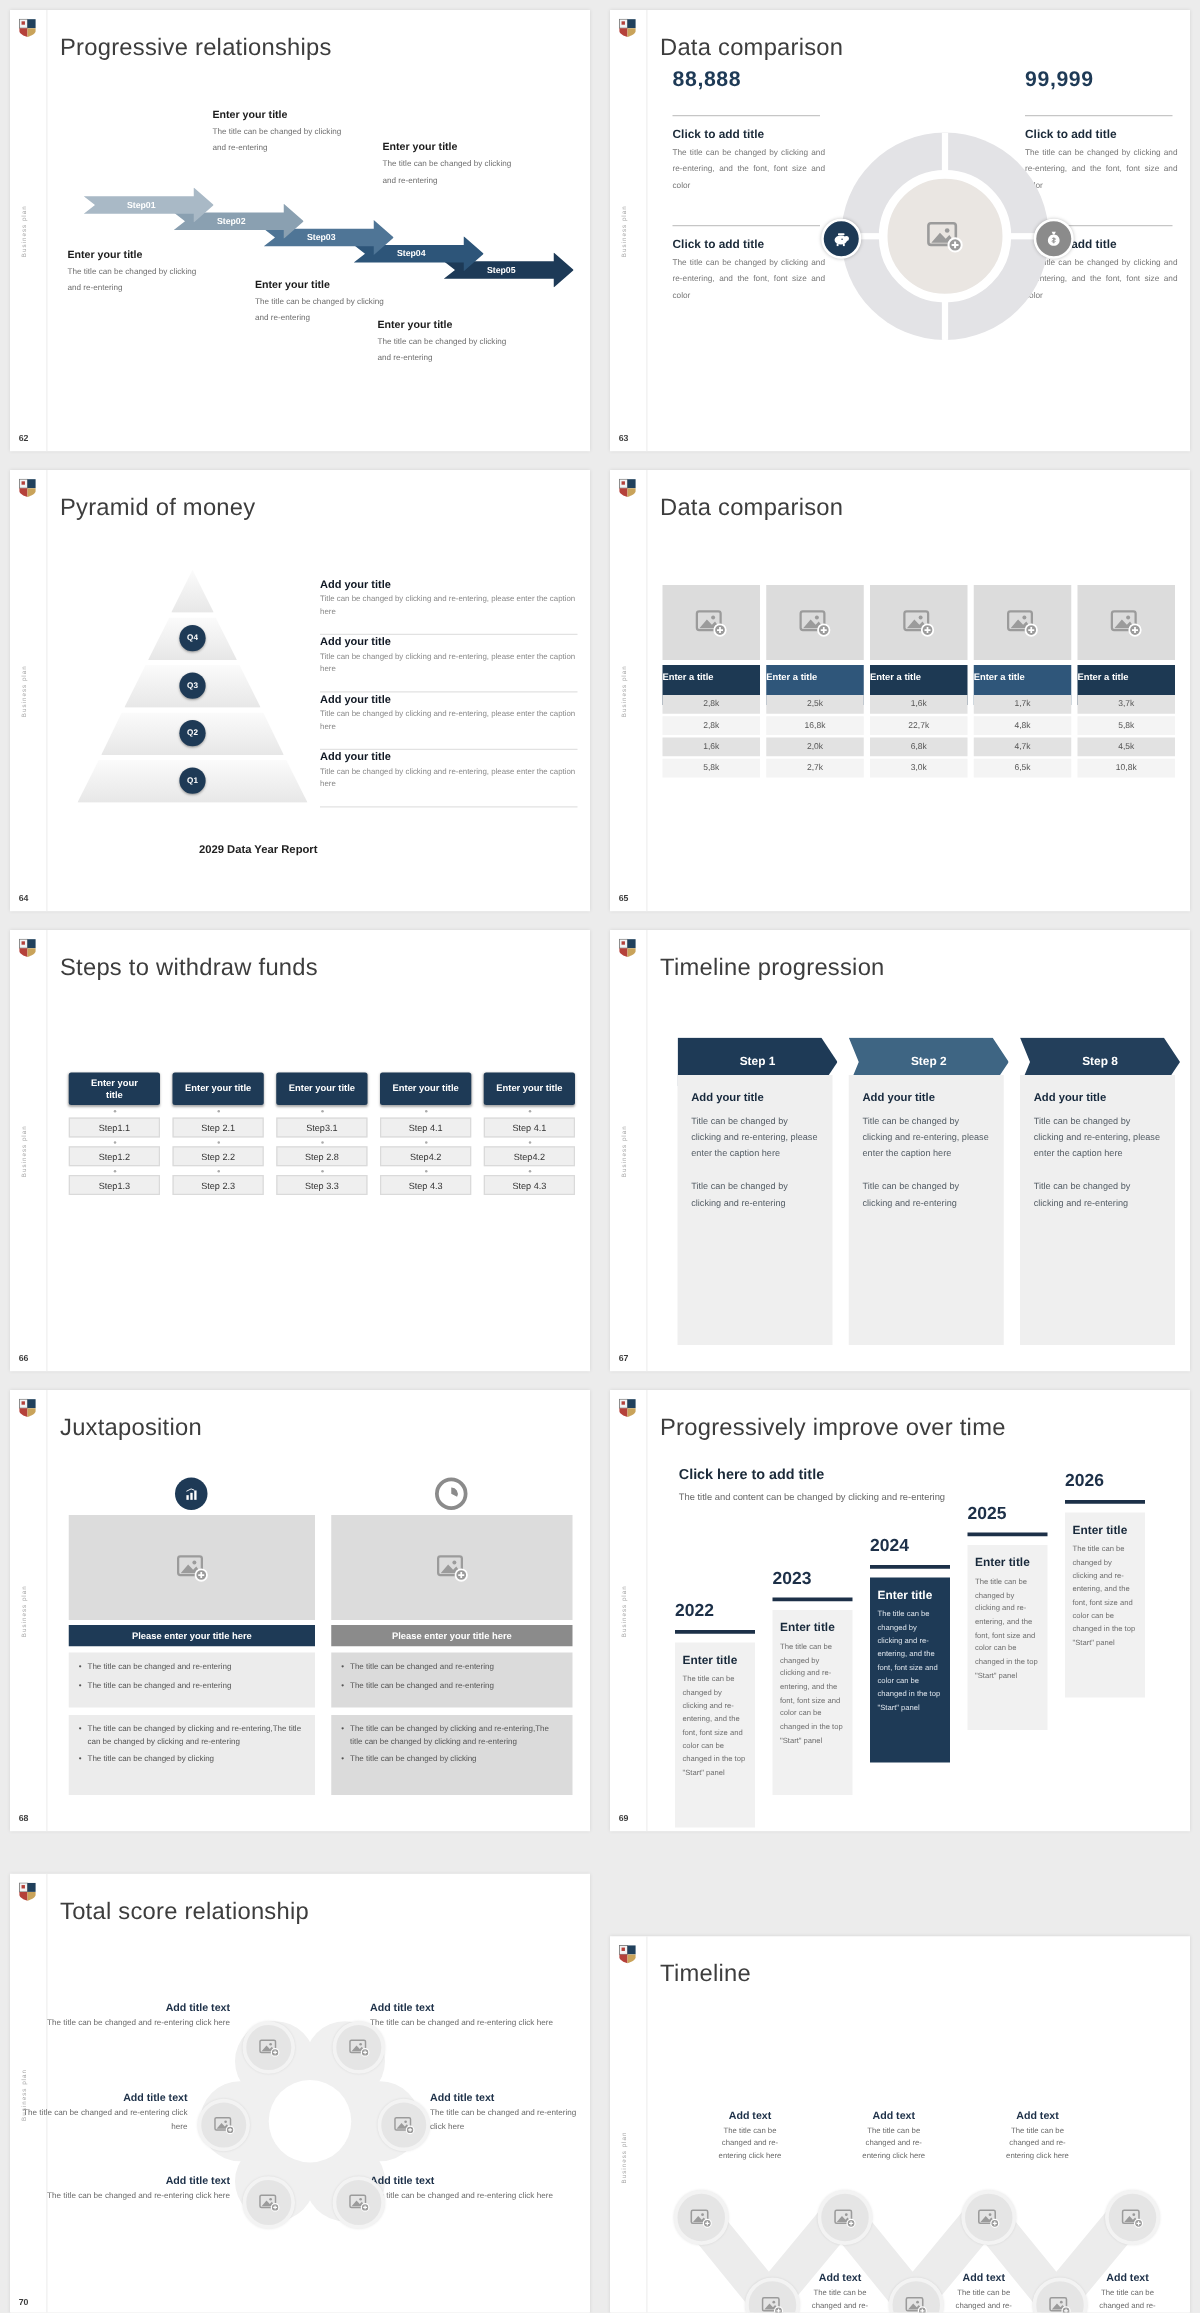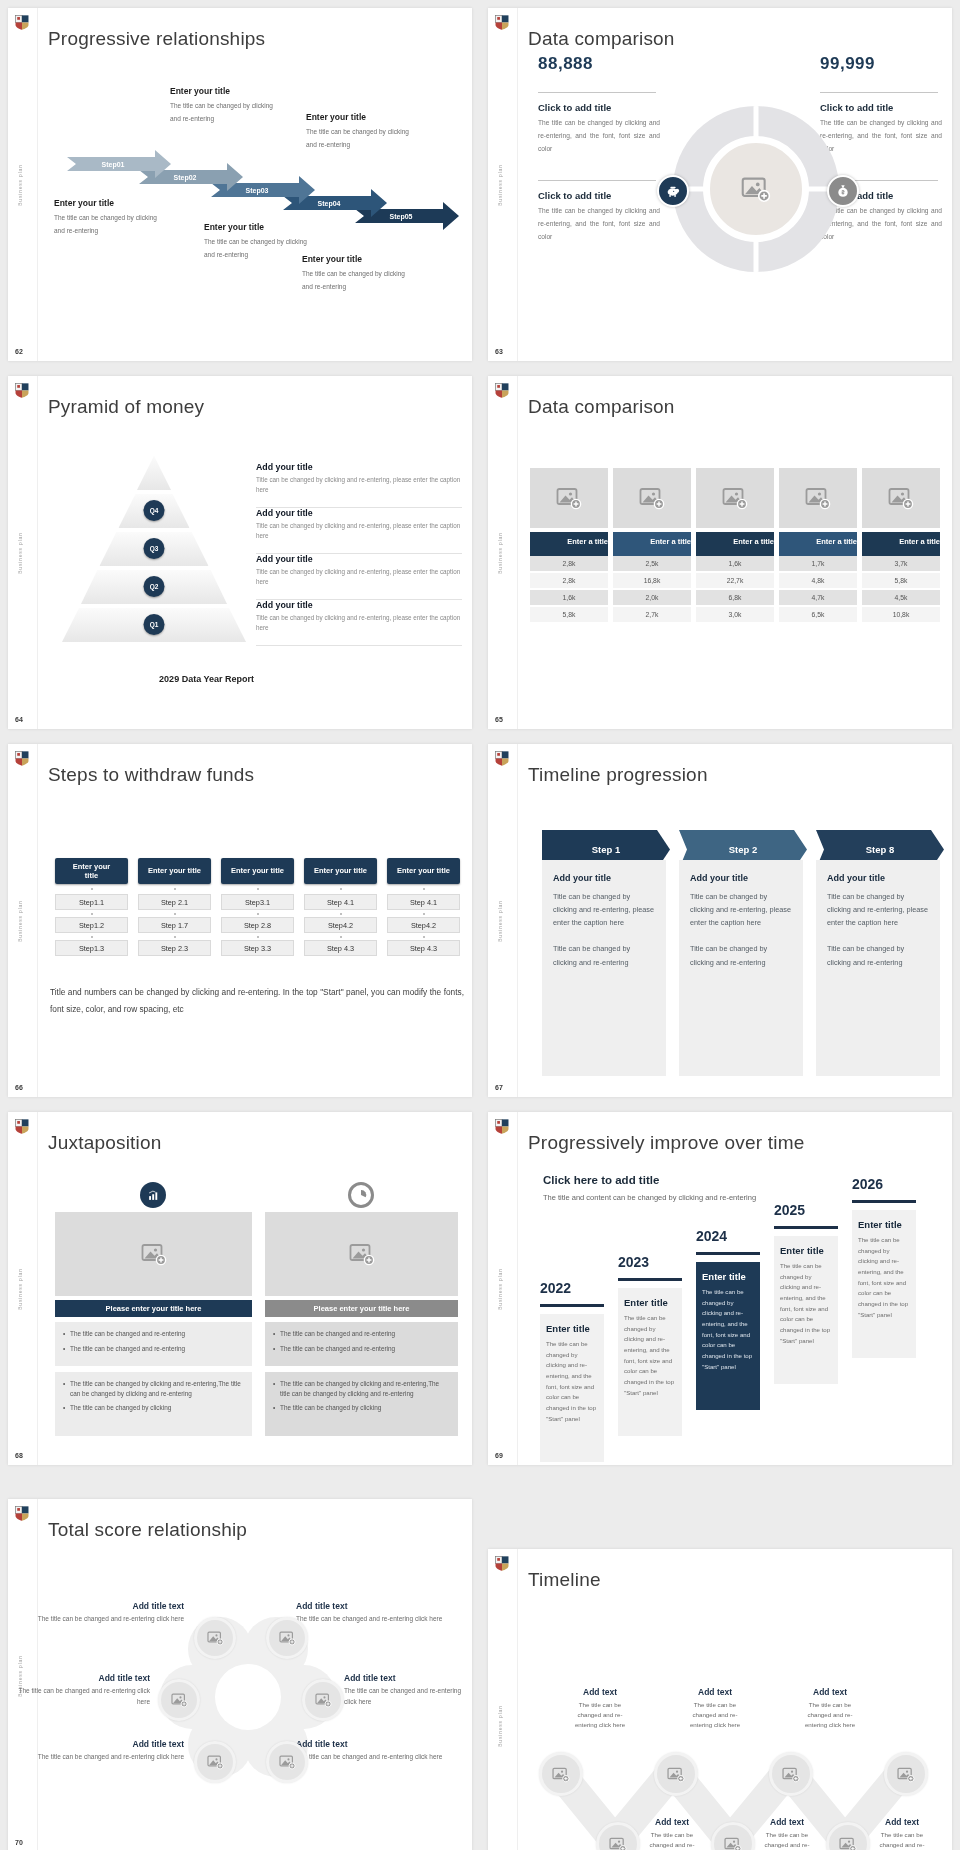--- a/index.html
+++ b/index.html
@@ -52,21 +52,21 @@
   .qc{position:absolute;left:50%;transform:translateX(-50%);width:21px;height:21px;border-radius:50%;background:#1e3a56;
       color:#fff;font-size:6.5px;font-weight:700;display:flex;align-items:center;justify-content:center;
       box-shadow:0 1px 2px rgba(0,0,0,.35);z-index:2}
   .pit{position:absolute;left:248px;width:206px;height:46px;border-bottom:1px solid #e2e2e2;box-sizing:border-box}
   .pit b{display:block;font-size:8.8px;color:#101824;margin:0 0 3px}
   .pit p{margin:0;font-size:6.3px;color:#8a8a8a;line-height:1.6}
   .pcap{position:absolute;font-size:9px;font-weight:700;color:#222;text-align:right}
   
   .imgbox{position:absolute;top:92px;width:78px;height:60px;background:#dcdcdc;display:flex;align-items:center;justify-content:center}
   .imgbox svg{width:26px;height:24px}
-  .th65{position:absolute;top:156px;width:78px;height:32px;line-height:20px;text-align:right;color:#fff;font-size:7.5px;font-weight:700}
+  .th65{position:absolute;top:156px;width:78px;height:32px;line-height:20px;text-align:left;color:#fff;font-size:7.5px;font-weight:700}
   .thd{background:#1d3953}.thm{background:#2f567a}
   .td65{position:absolute;width:78px;height:15px;line-height:15px;text-align:center;font-size:6.8px;color:#555}
   .rA{background:#e2e2e2}.rB{background:#f4f4f4}
   
   .th66{position:absolute;top:114px;width:73px;height:26px;background:#1e3a56;color:#fff;font-size:7.5px;font-weight:700;
         display:flex;align-items:center;justify-content:center;text-align:center;line-height:1.25;border-radius:2px;
         box-sizing:border-box;box-shadow:0 1px 2px rgba(0,0,0,.35)}
   .td66{position:absolute;width:73px;height:16px;background:#efefef;border:1px solid #dadada;box-sizing:border-box;
         font-size:7.3px;color:#333;display:flex;align-items:center;justify-content:center}
   .hasdot::after{content:"";position:absolute;left:50%;margin-left:-1px;bottom:-6px;width:2px;height:2px;border-radius:50%;background:#ababab}
@@ -405,32 +405,31 @@
   <h2 class="stitle">Steps to withdraw funds</h2>
   <div class="th66 hasdot" style="left:47px;padding:0 14px">Enter your title</div>
   <div class="th66 hasdot" style="left:130px">Enter your title</div>
   <div class="th66 hasdot" style="left:213px">Enter your title</div>
   <div class="th66 hasdot" style="left:296px">Enter your title</div>
   <div class="th66 hasdot" style="left:379px">Enter your title</div>
   <div class="td66 hasdot" style="left:47px;top:150px">Step1.1</div>
   <div class="td66 hasdot" style="left:47px;top:173px">Step1.2</div>
   <div class="td66" style="left:47px;top:196px">Step1.3</div>
   <div class="td66 hasdot" style="left:130px;top:150px">Step 2.1</div>
-  <div class="td66 hasdot" style="left:130px;top:173px">Step 1.7</div>
+  <div class="td66 hasdot" style="left:130px;top:173px">Step 2.2</div>
   <div class="td66" style="left:130px;top:196px">Step 2.3</div>
   <div class="td66 hasdot" style="left:213px;top:150px">Step3.1</div>
   <div class="td66 hasdot" style="left:213px;top:173px">Step 2.8</div>
   <div class="td66" style="left:213px;top:196px">Step 3.3</div>
   <div class="td66 hasdot" style="left:296px;top:150px">Step 4.1</div>
   <div class="td66 hasdot" style="left:296px;top:173px">Step4.2</div>
   <div class="td66" style="left:296px;top:196px">Step 4.3</div>
   <div class="td66 hasdot" style="left:379px;top:150px">Step 4.1</div>
   <div class="td66 hasdot" style="left:379px;top:173px">Step4.2</div>
   <div class="td66" style="left:379px;top:196px">Step 4.3</div>
-  <p class="foot66">Title and numbers can be changed by clicking and re-entering. In the top "Start" panel, you can modify the fonts, font size, color, and row spacing, etc</p>
 </section>
 
 <section class="slide" style="left:488px;top:744px">
   <div class="rail">
     <span class="logo">
         <svg viewBox="0 0 20 22">
           <rect x="0.5" y="0.5" width="9.5" height="10.5" fill="#f3f3f3" stroke="#777" stroke-width="1"></rect>
           <rect x="3" y="3" width="4" height="4" fill="#b5413a"></rect>
           <rect x="10" y="0.5" width="9.5" height="10.5" fill="#20405c"></rect>
           <path d="M0.5 11h9.5v10.5C5.5 20.5 0.5 17.5 0.5 14.5z" fill="#b5413a"></path>

